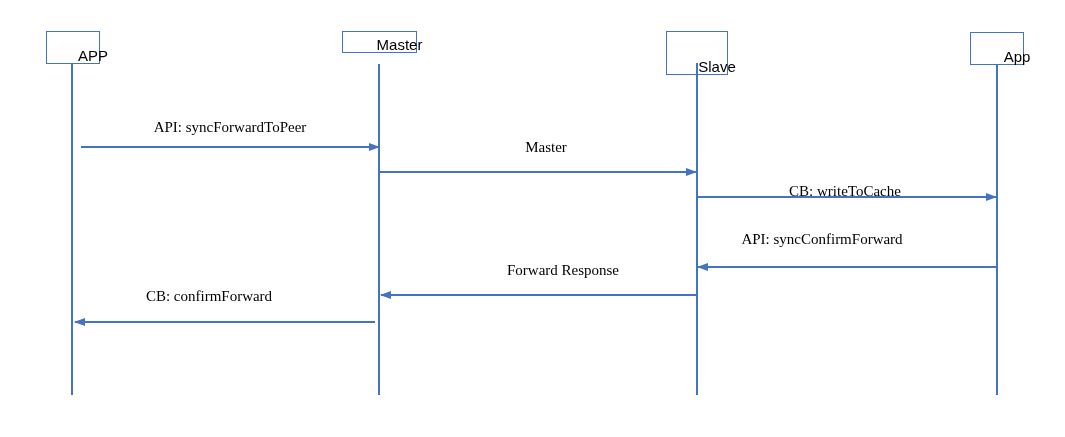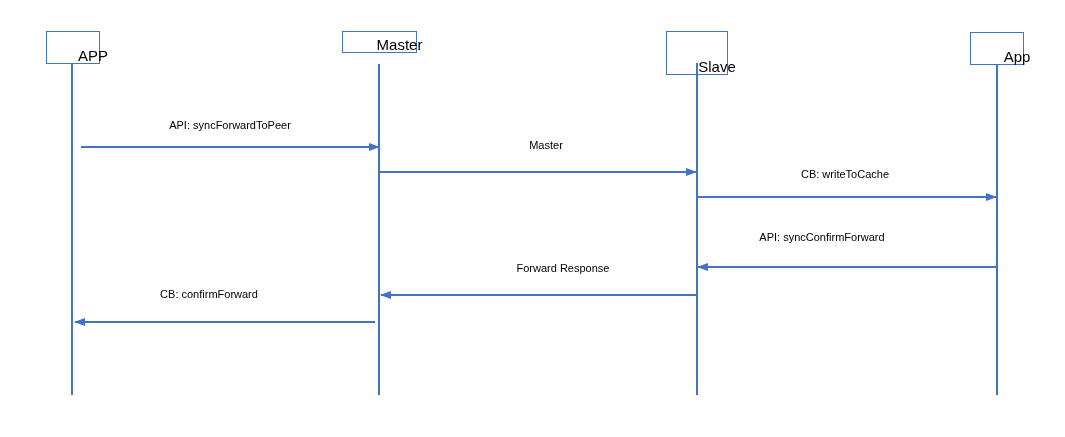--- a/index.html
+++ b/index.html
@@ -31,24 +31,25 @@
   }
   .lifeline{
     position:absolute;
     width:2px;
     background:var(--accent);
   }
   .msg-label{
     position:absolute;
     transform:translateX(-50%);
     color:var(--ink);
-    font-size:11px;
+    font-size:15px;
     white-space:nowrap;
     background:var(--bg);
     padding:0 2px;
+    font-family:Liberation Serif, serif;
   }
   .msg-line{
     position:absolute;
     height:2px;
     background:var(--accent);
   }
   .msg-line::after{
     content:"";
     position:absolute;
     top:50%;
@@ -94,21 +95,21 @@
     <div class="msg-label" style="left:230px;top:119px;">API: syncForwardToPeer</div>
     <div class="msg-line arrow-right" style="left:81px;top:146px;width:298px;"></div>
   </div>
 
   <div>
     <div class="msg-label" style="left:546px;top:139px;">Master</div>
     <div class="msg-line arrow-right" style="left:380px;top:171px;width:316px;"></div>
   </div>
 
   <div>
-    <div class="msg-label" style="left:845px;top:168px;">CB: writeToCache</div>
+    <div class="msg-label" style="left:845px;top:183px;">CB: writeToCache</div>
     <div class="msg-line arrow-right" style="left:698px;top:196px;width:298px;"></div>
   </div>
 
   <div>
     <div class="msg-label" style="left:822px;top:231px;">API: syncConfirmForward</div>
     <div class="msg-line arrow-left" style="left:698px;top:266px;width:298px;"></div>
   </div>
 
   <div>
     <div class="msg-label" style="left:547px;top:262px;margin-left:16px;">Forward Response</div>

